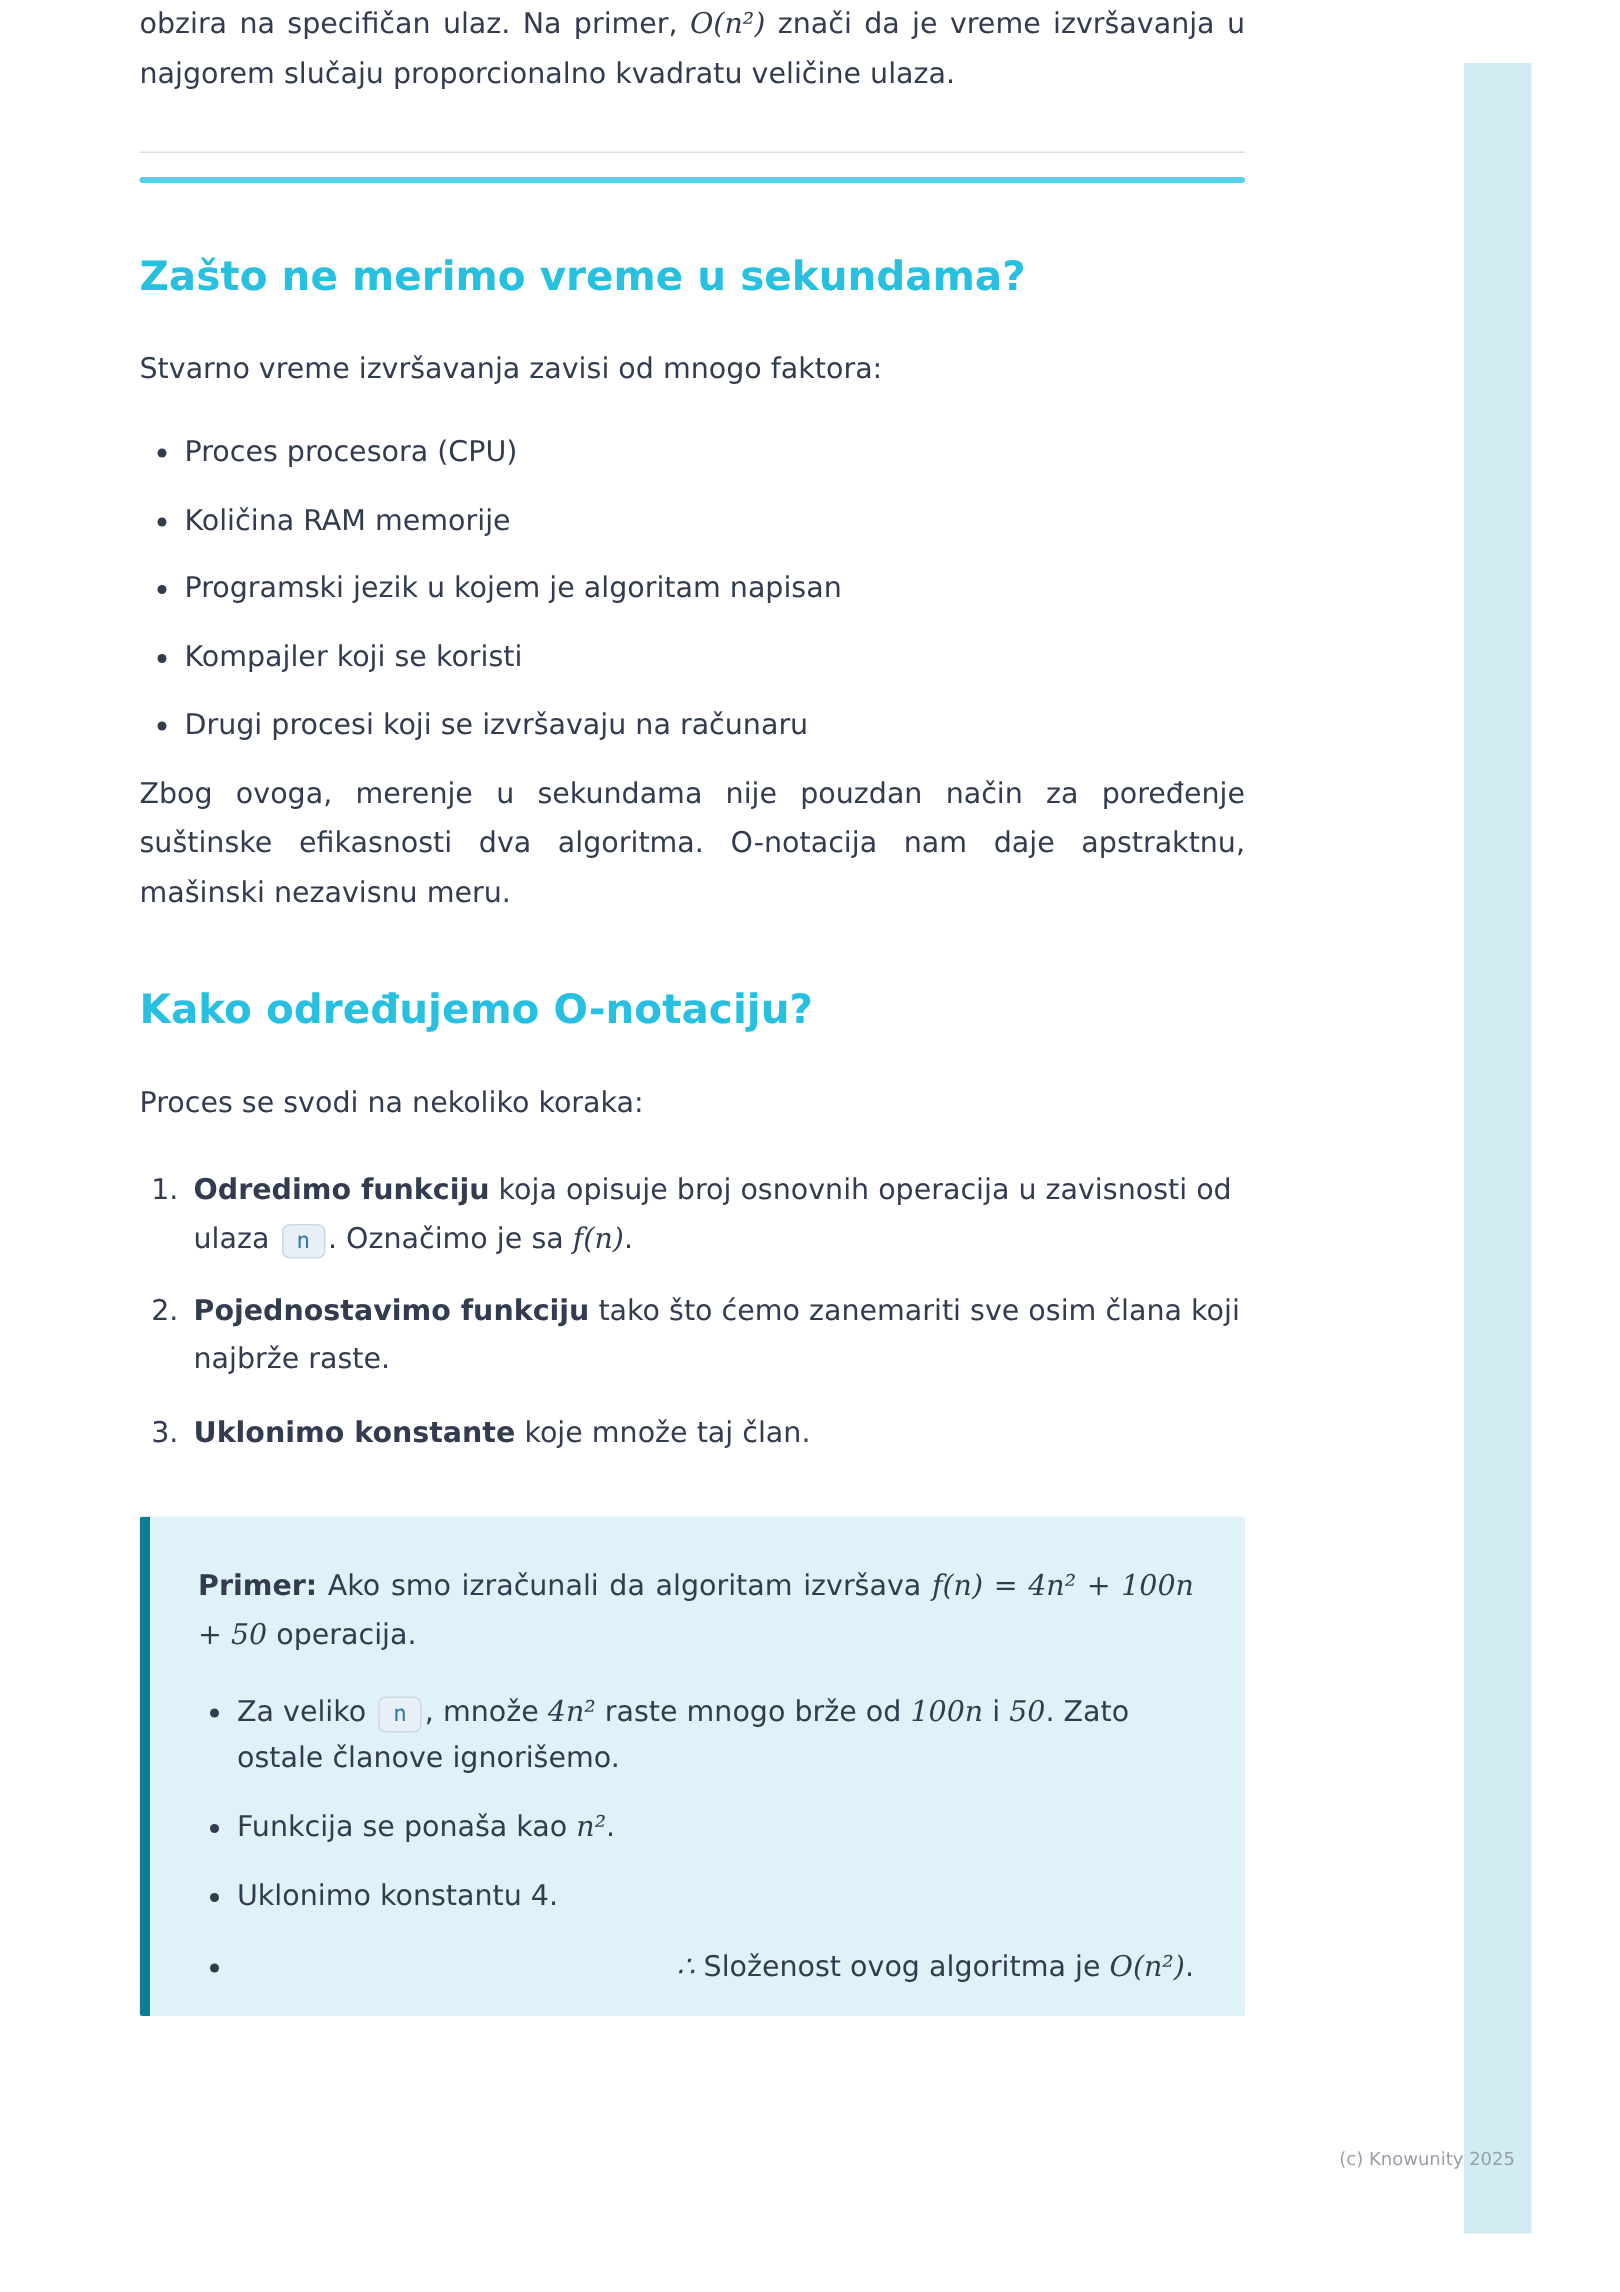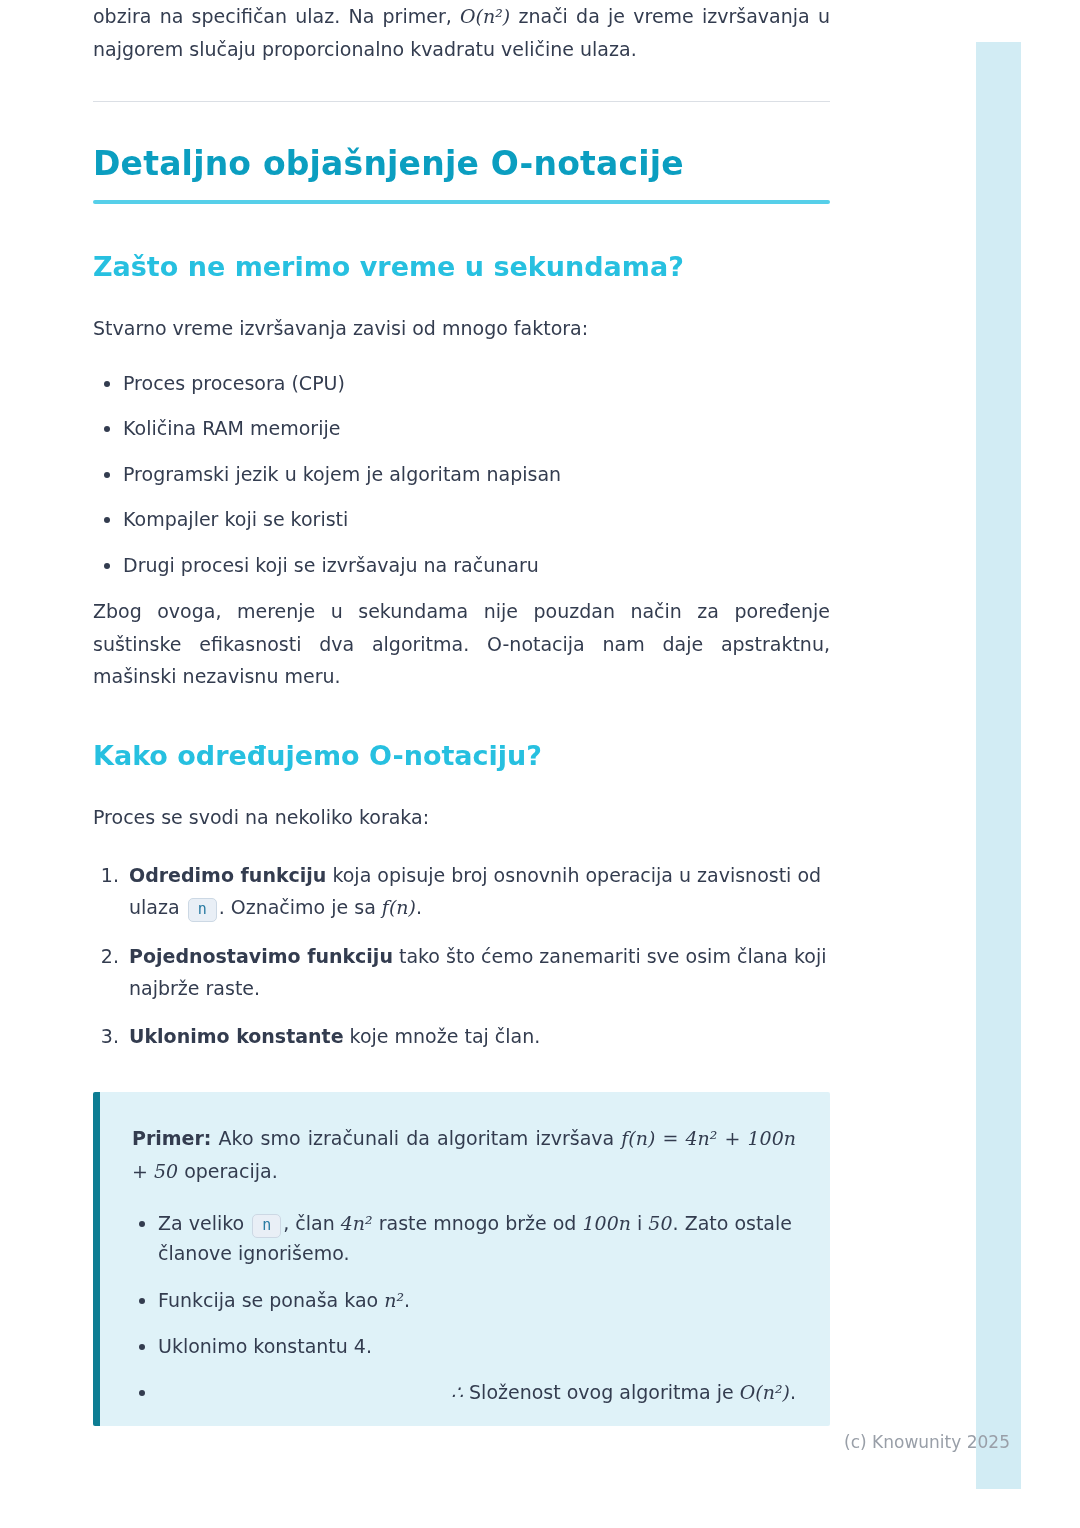--- a/index.html
+++ b/index.html
@@ -42,35 +42,34 @@
   .callout{
     margin-top:40px;background:#dff2f8;border-left:7px solid #0d7d93;
     padding:30px 34px 16px 32px;border-radius:2px;
   }
   .callout p.body{margin:0;}
   .callout ul{margin:20px 0 0 0;padding-left:26px;list-style:disc;}
   .callout ul li{font-size:19px;line-height:1.6;margin-bottom:16px;}
   .callout ul li:last-child{margin-bottom:2px;text-align:right;}
   .footer{
     position:absolute;top:1432px;left:0;width:1010px;text-align:right;
-    font-size:17px;color:#999fa8;z-index:2;
+    font-size:12px;color:#999fa8;z-index:2;
   }
 </style>
 </head>
 <body>
 
 <div class="side-stripe"></div>
 
 <div class="content">
 
   <p class="body justify intro"><span>obzira na specifičan ulaz. Na primer, </span><span class="math">O(n²)</span><span> znači da je vreme izvršavanja u najgorem slučaju proporcionalno kvadratu veličine ulaza.</span></p>
 
   <hr class="divider">
 
-  <h1 class="main-heading">Detaljno objašnjenje O-notacije</h1>
   <div class="h1-underline"></div>
 
   <h2 class="section-heading">Zašto ne merimo vreme u sekundama?</h2>
 
   <p class="body lead">Stvarno vreme izvršavanja zavisi od mnogo faktora:</p>
 
   <ul class="plain-list">
     <li>Proces procesora (CPU)</li>
     <li>Količina RAM memorije</li>
     <li>Programski jezik u kojem je algoritam napisan</li>
@@ -86,21 +85,21 @@
 
   <ol class="steps">
     <li><span class="bold">Odredimo funkciju</span><span> koja opisuje broj osnovnih operacija u zavisnosti od ulaza </span><span class="code-chip">n</span><span>. Označimo je sa </span><span class="math">f(n)</span><span>.</span></li>
     <li><span class="bold">Pojednostavimo funkciju</span><span> tako što ćemo zanemariti sve osim člana koji najbrže raste.</span></li>
     <li><span class="bold">Uklonimo konstante</span><span> koje množe taj član.</span></li>
   </ol>
 
   <div class="callout">
     <p class="body justify"><span class="bold">Primer:</span><span> Ako smo izračunali da algoritam izvršava </span><span class="math">f(n) = 4n² + 100n + 50</span><span> operacija.</span></p>
     <ul>
-      <li><span>Za veliko </span><span class="code-chip">n</span><span>, član </span><span class="math">4n²</span><span> raste mnogo brže od </span><span class="math">100n</span><span> i </span><span class="math">50</span><span>. Zato ostale članove ignorišemo.</span></li>
+      <li><span>Za veliko </span><span class="code-chip">n</span><span>, množe </span><span class="math">4n²</span><span> raste mnogo brže od </span><span class="math">100n</span><span> i </span><span class="math">50</span><span>. Zato ostale članove ignorišemo.</span></li>
       <li><span>Funkcija se ponaša kao </span><span class="math">n²</span><span>.</span></li>
       <li><span>Uklonimo konstantu 4.</span></li>
       <li><span class="math">∴</span><span> Složenost ovog algoritma je </span><span class="math">O(n²)</span><span>.</span></li>
     </ul>
   </div>
 
 </div>
 
 <div class="footer">(c) Knowunity 2025</div>
 

